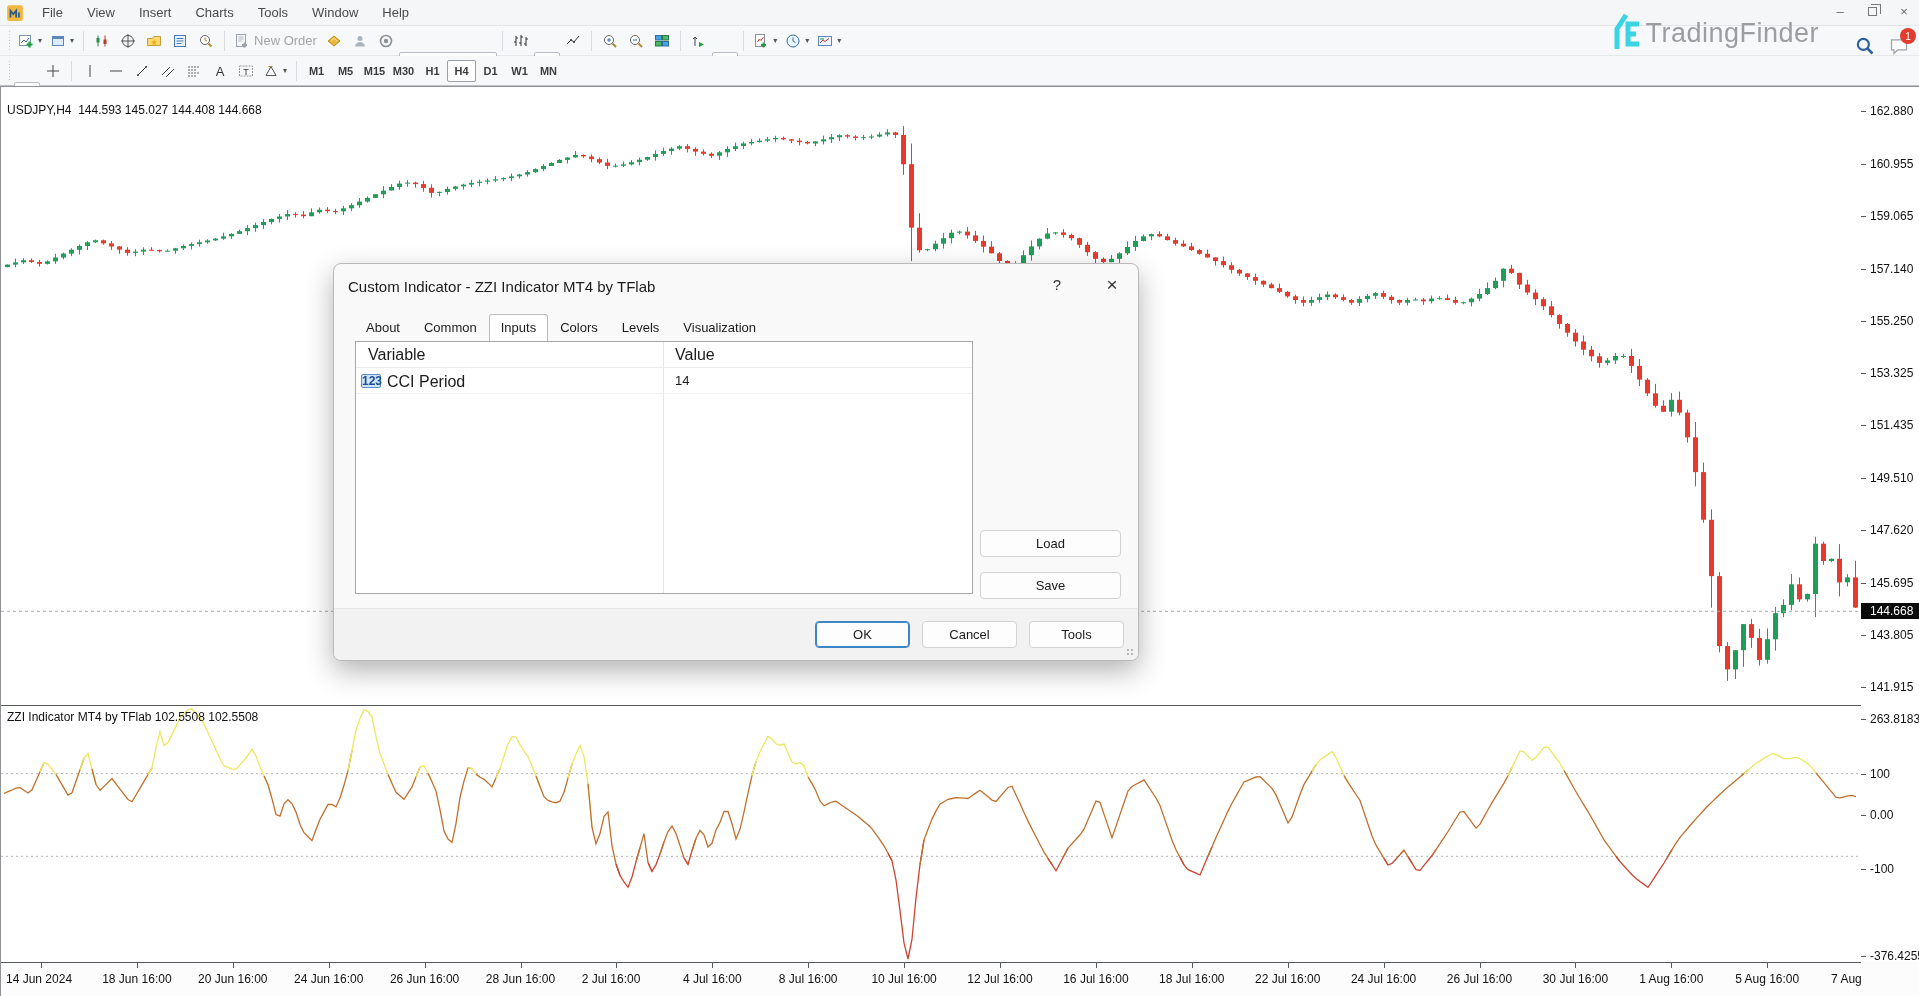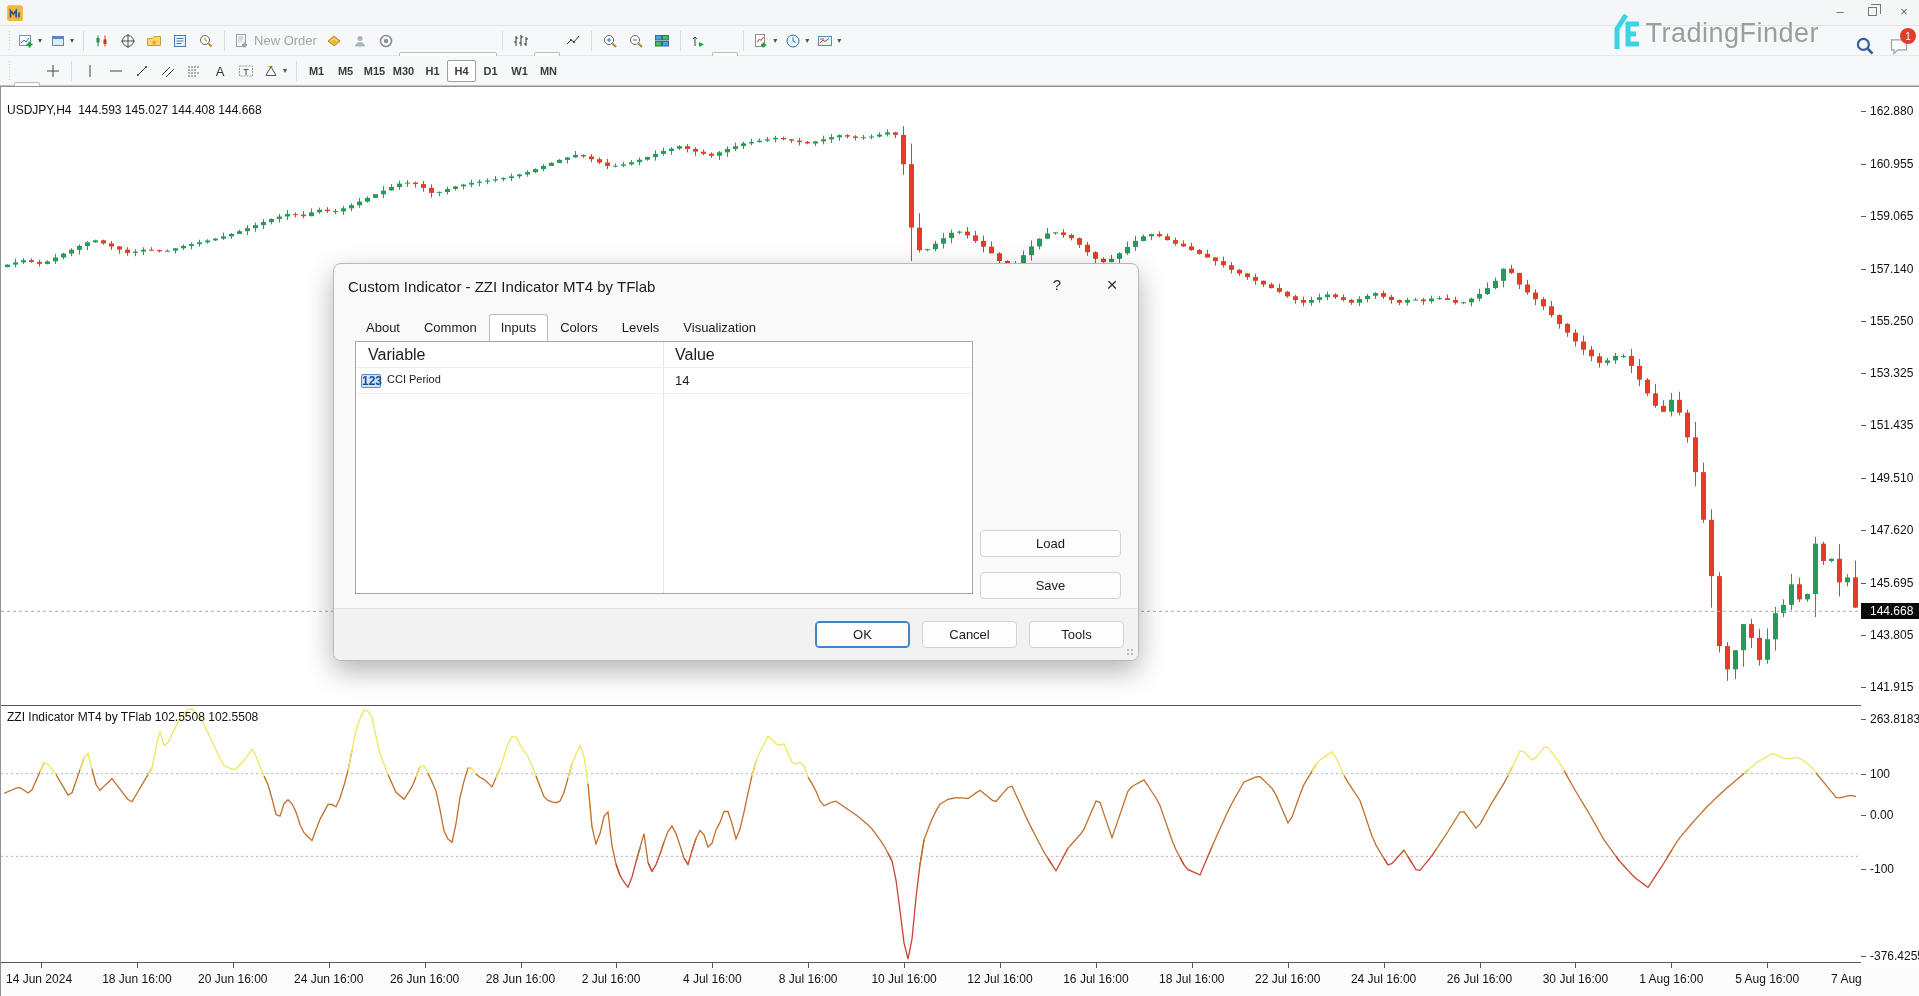--- a/index.html
+++ b/index.html
@@ -68,21 +68,21 @@
   #dlg-tabs { position:absolute; left:20px; top:50px; display:flex; }
   .dlg-tab { padding:5px 11px 6px; font-size:13px; color:#1b1b1b; border:1px solid transparent; border-bottom:none; }
   .dlg-tab.active { background:#fff; border-color:#bcbcbc; border-radius:3px 3px 0 0; position:relative; z-index:2; }
   #dlg-table { position:absolute; left:21px; top:77px; width:618px; height:253px; background:#fff; border:1px solid #a6a6a6; }
   #dlg-col-sep { position:absolute; left:307px; top:0; width:1px; height:100%; background:#e6e6e6; }
   .dlg-th { position:absolute; top:0; height:25px; line-height:25px; font-size:16px; color:#1b1b1b; padding-left:12px; }
   #dlg-head-line { position:absolute; left:0; top:25px; width:100%; height:1px; background:#ececec; }
   .dlg-row { position:absolute; left:0; top:26px; width:100%; height:26px; border-bottom:1px solid #f1f1f1; }
   .var-icon { position:absolute; left:5px; top:6px; width:20px; height:14px; background:#cfe3f7; border:1px solid #5b8bc9;
     border-radius:2px; color:#1c4e94; font-size:12px; font-weight:bold; text-align:center; line-height:13px; }
-  .var-name { position:absolute; left:31px; top:5px; font-size:11px; color:#1b1b1b; }
+  .var-name { position:absolute; left:31px; top:5px; font-size:16px; color:#1b1b1b; }
   .var-value { position:absolute; left:319px; top:5px; font-size:13px; color:#1b1b1b; }
   .dlg-btn { position:absolute; background:#fdfdfd; border:1px solid #d2d2d2; border-radius:4px;
     font-size:13px; color:#1b1b1b; font-family:"Liberation Sans",sans-serif; text-align:center; }
   #btn-load { left:646px; top:266px; width:141px; height:27px; }
   #btn-save { left:646px; top:308px; width:141px; height:27px; }
   #dlg-bottom { position:absolute; left:0; top:344px; width:100%; height:54px; background:#f2f2f2; border-top:1px solid #e3e3e3; }
   #btn-ok { left:481px; top:357px; width:95px; height:27px; border:1px solid #3d86c6; box-shadow:0 0 0 1px #3d86c6 inset; }
   #btn-cancel { left:588px; top:357px; width:95px; height:27px; }
   #btn-reset { left:695px; top:357px; width:95px; height:27px; }
   #dlg-grip { position:absolute; right:4px; bottom:4px; width:8px; height:8px;
@@ -95,20 +95,29 @@
 <body>
 
 <div id="app">
 
   <div id="menubar">
     <svg id="mt4-logo" viewBox="0 0 16 16">
       <rect x="1" y="1" width="14" height="14" rx="2" fill="#f3b63f"></rect>
       <path d="M4 12V6l2.5 3L9 6v6" stroke="#2b5d8a" fill="none" stroke-width="1.6"></path>
       <path d="M11.5 12V7.5" stroke="#2b5d8a" stroke-width="1.6"></path>
     </svg>
+    <div id="menu-items" style="display: flex;">
+        <div class="menu-item">File</div>
+        <div class="menu-item">View</div>
+        <div class="menu-item">Insert</div>
+        <div class="menu-item">Charts</div>
+        <div class="menu-item">Tools</div>
+        <div class="menu-item">Window</div>
+        <div class="menu-item">Help</div>
+      </div>
   </div>
 
   <div id="win-controls">
     <div class="winbtn">–</div>
     <div class="winbtn">
         <span id="win-restore-glyph"></span>
       </div>
     <div class="winbtn">×</div>
   </div>
 

